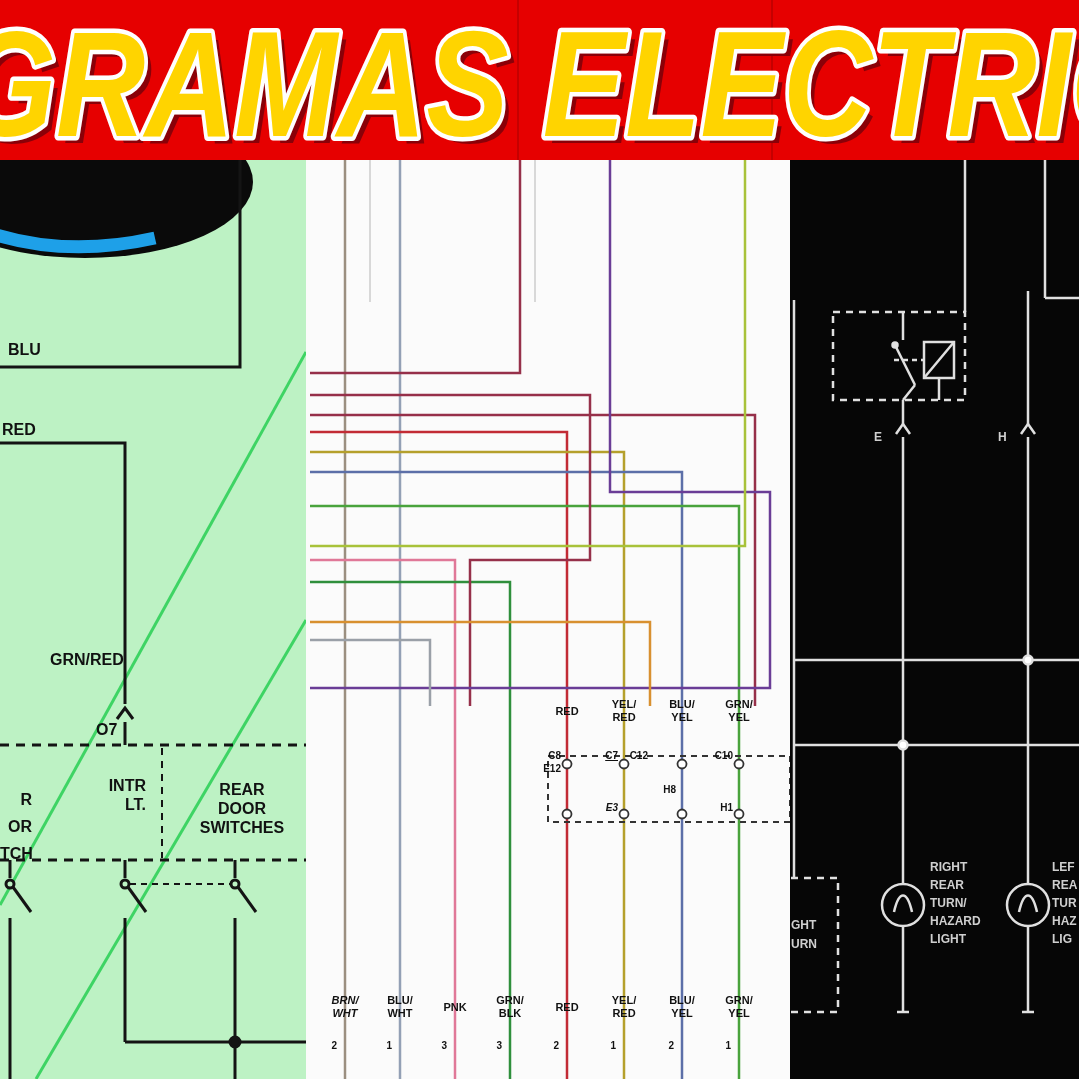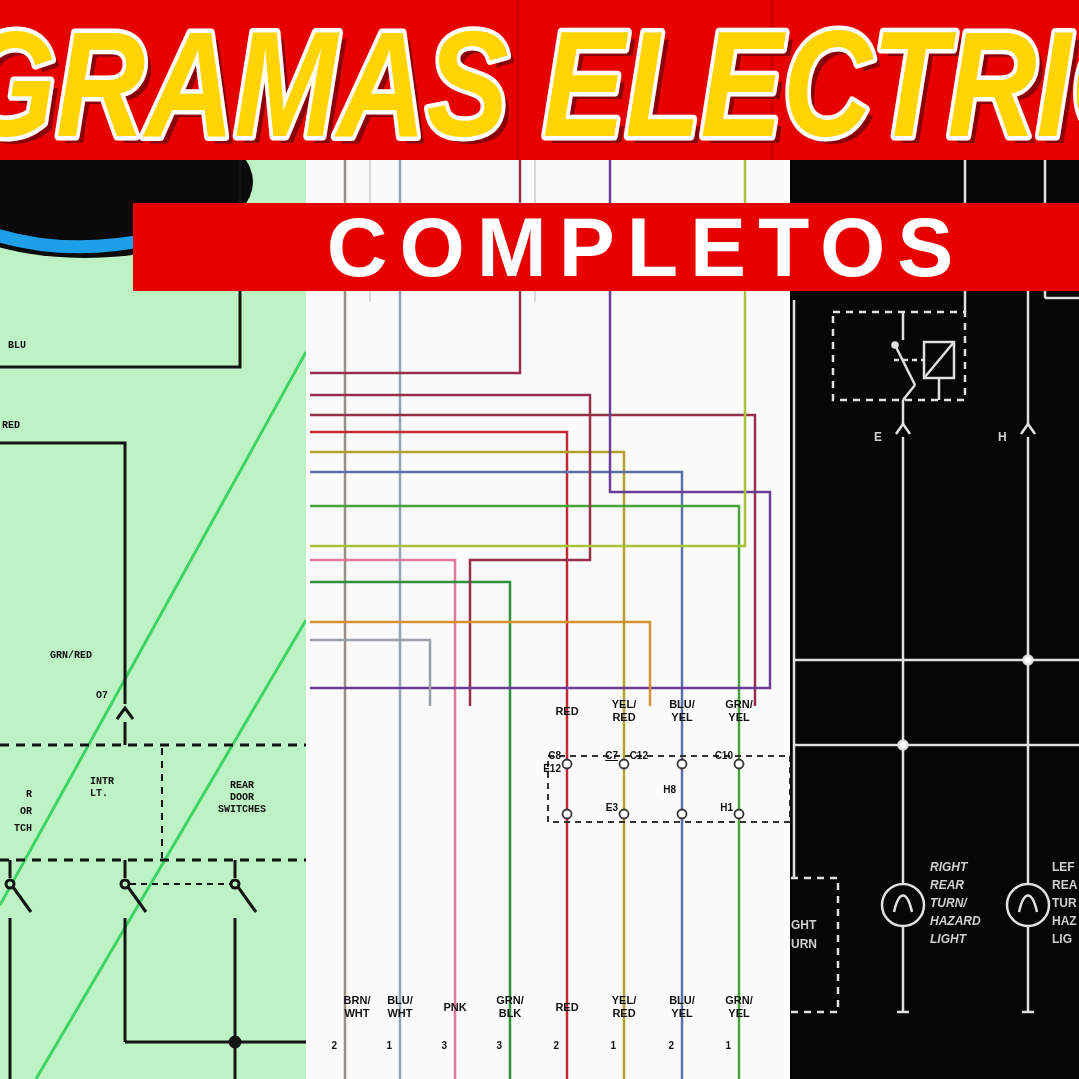--- a/index.html
+++ b/index.html
@@ -1,21 +1,21 @@
 <!DOCTYPE html>
 <html><head>
 <meta charset="utf-8">
 <style>
   html,body{margin:0;padding:0;background:#222;}
   .canvas{position:relative;width:1079px;height:1079px;overflow:hidden;
           font-family:"Liberation Sans",sans-serif;background:#fff;}
   .panel{position:absolute;top:160px;height:919px;}
   .panel svg{display:block;}
   .lb{position:absolute;font-weight:bold;white-space:pre-line;color:#111;z-index:2;}
-  .llb{font-size:10px;line-height:1.2;font-family:Liberation Mono, monospace;}
+  .llb{font-size:16px;line-height:1.2;}
   .mlb{font-size:11px;line-height:1.15;text-align:center;}
   .pin{font-size:10px;text-align:right;line-height:1.1;}
   .num{font-size:10px;text-align:right;}
   .rlb{color:#cfcfcf;font-size:12px;line-height:1.5;}
   .one{padding-top:7px;}
   .clip{overflow:hidden;}
   .banner{position:absolute;left:0;top:0;width:1079px;height:160px;background:#e60000;z-index:3;overflow:hidden;}
   .subbar{position:absolute;left:133px;top:203px;width:946px;height:88px;background:#e80000;z-index:3;
           display:flex;align-items:center;justify-content:center;padding-left:80px;box-sizing:border-box;}
   .subbar span{color:#ffffff;font-weight:bold;font-size:84px;letter-spacing:12px;line-height:1;}
@@ -147,22 +147,22 @@
         <line x1="897" y1="1012" x2="909" y2="1012"></line>
         <line x1="1022" y1="1012" x2="1034" y2="1012"></line>
         <rect x="778" y="878" width="60" height="134" stroke-dasharray="7,6"></rect>
       </g>
     </svg>
   </div>
 
   <div class="lb llb" style="left:8px;top:340px;">BLU</div>
   <div class="lb llb" style="left:2px;top:420px;">RED</div>
   <div class="lb llb" style="left:34px;top:650px;margin-left:16px;">GRN/RED</div>
-  <div class="lb llb" style="left:96px;top:690px;">O7</div>
-  <div class="lb llb" style="left:90px;top:776px;width:56px;text-align:left;">INTR
+  <div class="lb llb" style="left:96px;top:720px;">O7</div>
+  <div class="lb llb" style="left:90px;top:776px;width:56px;text-align:right;">INTR
 LT.</div>
   <div class="lb llb" style="left:194px;top:780px;width:96px;text-align:center;">REAR
 DOOR
 SWITCHES</div>
   <div class="lb llb" style="left:0;top:786px;width:32px;text-align:right;line-height:1.7;">R
 OR
 TCH</div>
 
   <div class="lb mlb one" style="left:544px;top:698px;width:46px;">RED</div>
   <div class="lb mlb" style="left:601px;top:698px;width:46px;">YEL/
@@ -171,25 +171,25 @@
 YEL</div>
   <div class="lb mlb" style="left:716px;top:698px;width:46px;">GRN/
 YEL</div>
 
   <div class="lb pin" style="left:523px;top:750px;width:38px;">C8</div>
   <div class="lb pin" style="left:580px;top:750px;width:38px;text-decoration:underline;">C7</div>
   <div class="lb pin" style="left:610px;top:750px;width:38px;">C12</div>
   <div class="lb pin" style="left:695px;top:750px;width:38px;">C10</div>
 
   <div class="lb pin" style="left:523px;top:763px;width:38px;">E12</div>
-  <div class="lb pin" style="left:580px;top:802px;width:38px;">E3</div>
+  <div class="lb pin" style="left:580px;top:802px;width:38px;font-style:italic;">E3</div>
   <div class="lb pin" style="left:638px;top:784px;width:38px;">H8</div>
   <div class="lb pin" style="left:695px;top:802px;width:38px;">H1</div>
 
-  <div class="lb mlb" style="left:334px;top:994px;width:46px;">BRN/
+  <div class="lb mlb" style="left:322px;top:994px;width:46px;font-style:italic;">BRN/
 WHT</div>
   <div class="lb mlb" style="left:377px;top:994px;width:46px;">BLU/
 WHT</div>
   <div class="lb mlb one" style="left:432px;top:994px;width:46px;text-align:center;">PNK</div>
   <div class="lb mlb" style="left:487px;top:994px;width:46px;">GRN/
 BLK</div>
   <div class="lb mlb one" style="left:544px;top:994px;width:46px;">RED</div>
   <div class="lb mlb" style="left:601px;top:994px;width:46px;">YEL/
 RED</div>
   <div class="lb mlb" style="left:659px;top:994px;width:46px;">BLU/
@@ -201,21 +201,21 @@
   <div class="lb num" style="left:368px;top:1040px;width:24px;">1</div>
   <div class="lb num" style="left:423px;top:1040px;width:24px;">3</div>
   <div class="lb num" style="left:478px;top:1040px;width:24px;">3</div>
   <div class="lb num" style="left:535px;top:1040px;width:24px;">2</div>
   <div class="lb num" style="left:592px;top:1040px;width:24px;">1</div>
   <div class="lb num" style="left:650px;top:1040px;width:24px;">2</div>
   <div class="lb num" style="left:707px;top:1040px;width:24px;">1</div>
 
   <div class="lb rlb" style="left:874px;top:428px;width:20px;">E</div>
   <div class="lb rlb" style="left:998px;top:428px;width:20px;">H</div>
-  <div class="lb rlb" style="left:930px;top:858px;width:70px;font-style:italic;">RIGHT
+  <div class="lb rlb" style="left:930px;top:858px;width:70px;">RIGHT
 REAR
 TURN/
 HAZARD
 LIGHT</div>
   <div class="lb rlb clip" style="left:1052px;top:858px;width:27px;">LEF
 REA
 TUR
 HAZ
 LIG</div>
   <div class="lb rlb" style="left:791px;top:916px;width:40px;line-height:1.6;">GHT
@@ -223,17 +223,14 @@
 
   <div class="banner">
     <svg width="1079" height="160" viewBox="0 0 1079 160">
       <line x1="518" y1="0" x2="518" y2="160" stroke="#c50000" stroke-width="2"></line>
       <line x1="772" y1="0" x2="772" y2="160" stroke="#c50000" stroke-width="2"></line>
       <text x="-33" y="143" font-family="Liberation Sans, sans-serif" font-size="150" font-weight="bold" font-style="italic" fill="#8a0008" textLength="1200" lengthAdjust="spacingAndGlyphs">GRAMAS ELECTRIC</text>
       <text x="-40" y="136" font-family="Liberation Sans, sans-serif" font-size="150" font-weight="bold" font-style="italic" fill="#ffd400" stroke="#ffffff" stroke-width="9" paint-order="stroke" stroke-linejoin="round" textLength="1200" lengthAdjust="spacingAndGlyphs">GRAMAS ELECTRIC</text>
     </svg>
   </div>
 
-  <div class="subbar">
-    <span>COMPLETOS</span>
-  </div>
 
 </div>
 
 </body></html>

